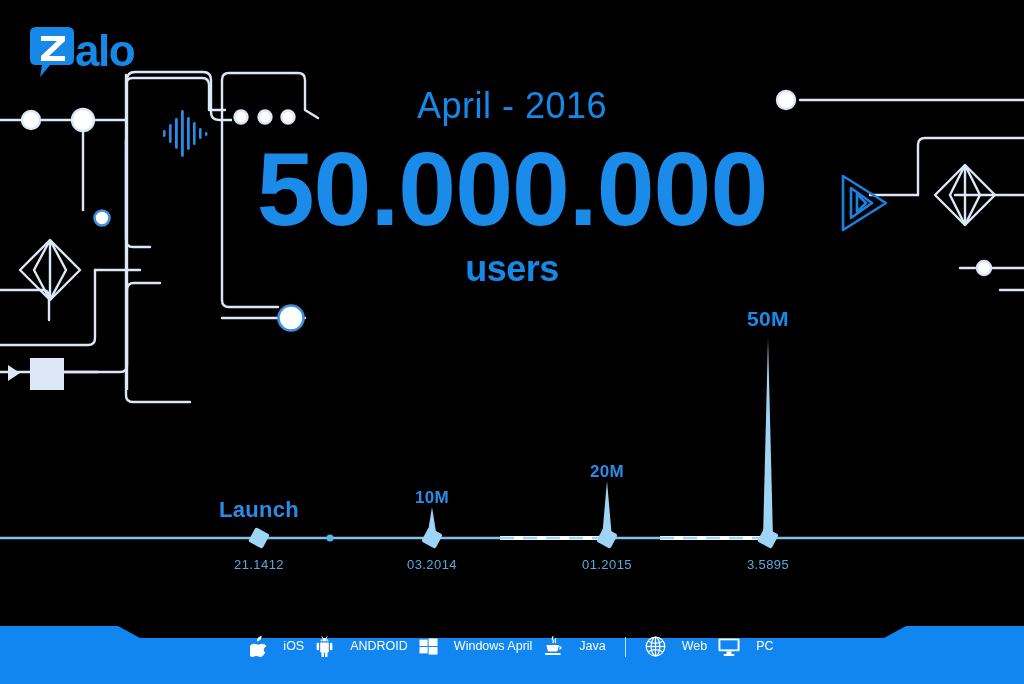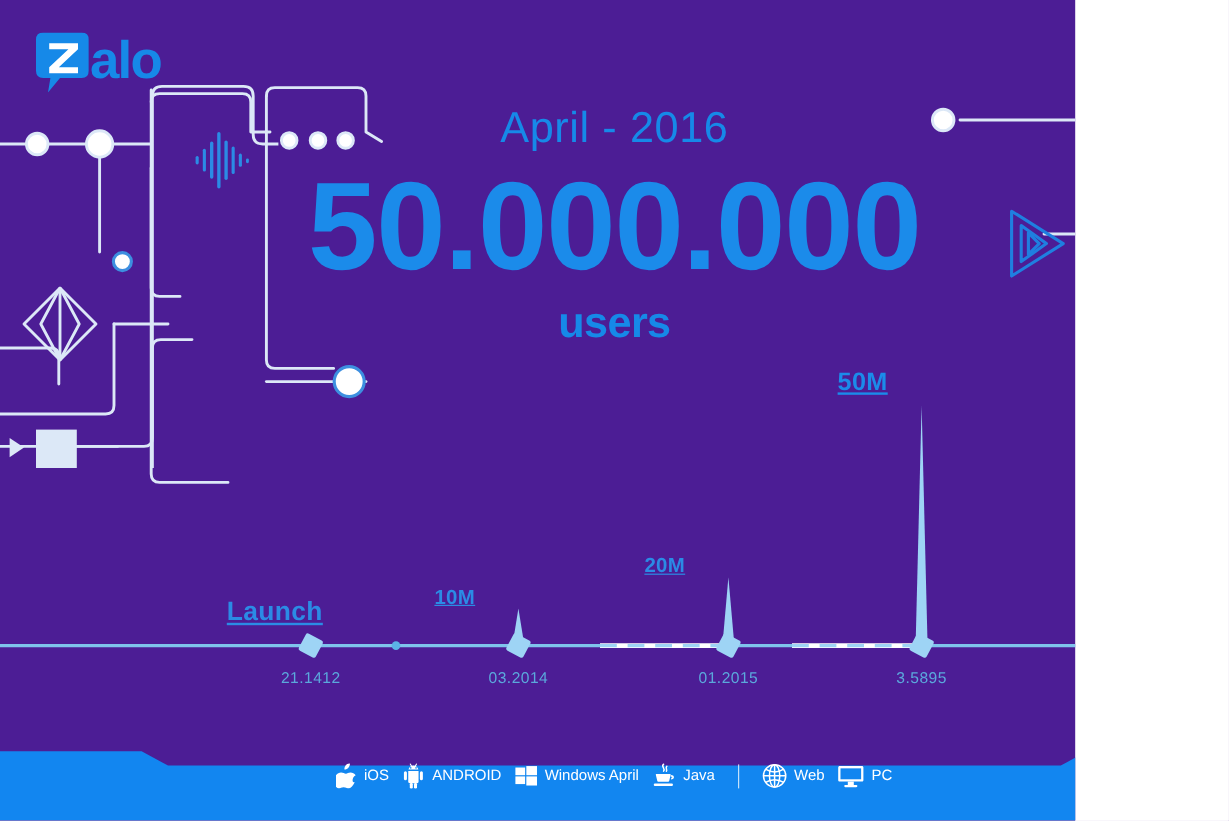--- a/index.html
+++ b/index.html
@@ -6,23 +6,23 @@
   html, body {
     margin: 0;
     padding: 0;
     background: #ffffff;
   }
   body {
     font-family: "Liberation Sans", sans-serif;
   }
   #poster {
     position: relative;
-    width: 896px;
+    width: 1024px;
     height: 684px;
-    background: #4c1d95;
+    background: #000000;
     overflow: hidden;
   }
 
   
   #circuit-layer {
     position: absolute;
     left: 0; top: 0;
     width: 1024px; height: 684px;
     pointer-events: none;
   }
@@ -87,26 +87,25 @@
     position: absolute;
     bottom: 0;
     width: 140px;
     margin-left: -70px;
     text-align: center;
   }
   .ms-value {
     position: absolute;
     left: 0;
     width: 140px;
-    text-align: left;
+    text-align: center;
     font-size: 17px;
     font-weight: bold;
     line-height: 1;
     letter-spacing: 0.3px;
-    text-decoration: underline;
   }
   .ms-spike {
     position: absolute;
     left: 70px;
     margin-left: -7px;
     width: 14px;
   }
   .ms-diamond {
     position: absolute;
     left: 70px;
@@ -145,21 +144,21 @@
     top: 28px;
     width: 1024px;
     display: flex;
     align-items: center;
     justify-content: center;
     gap: 11px;
   }
   .platform {
     display: flex;
     align-items: center;
-    gap: 6px;
+    gap: 16px;
     color: #ffffff;
   }
   .platform-label {
     font-size: 12.5px;
     line-height: 1;
     white-space: nowrap;
   }
   .platform-icon { display: block; }
   #platform-divider {
     width: 1px;

